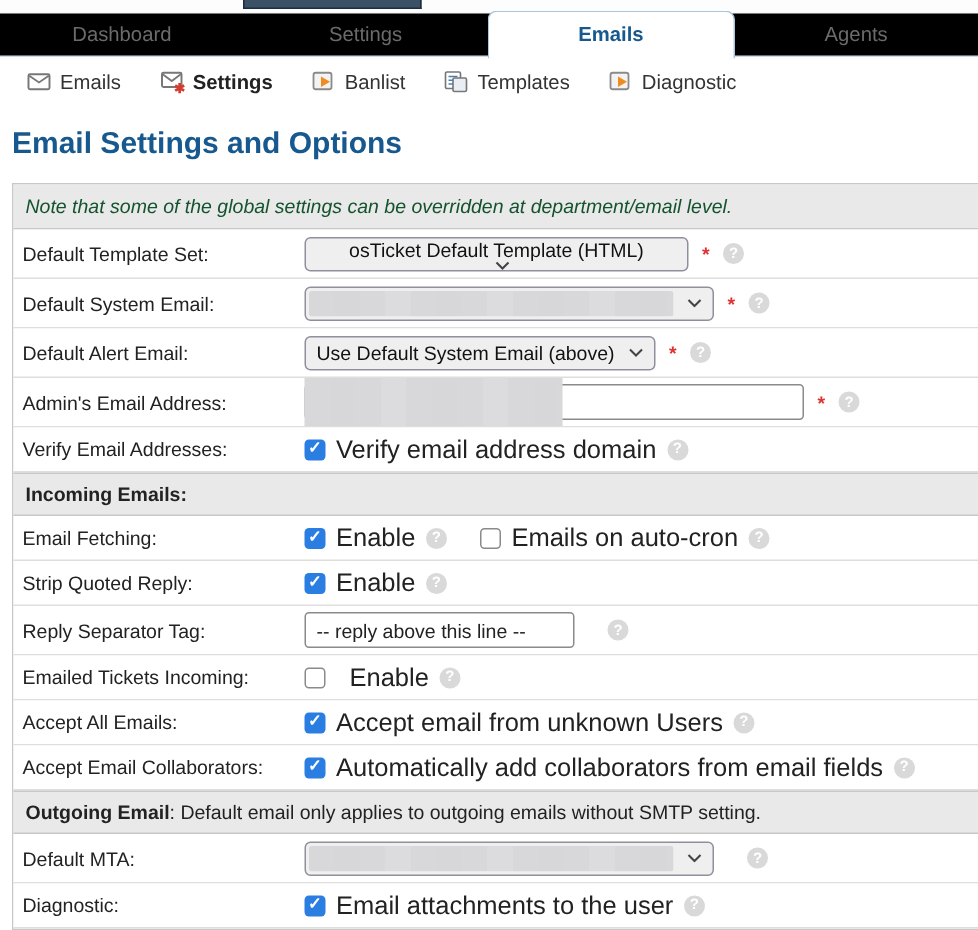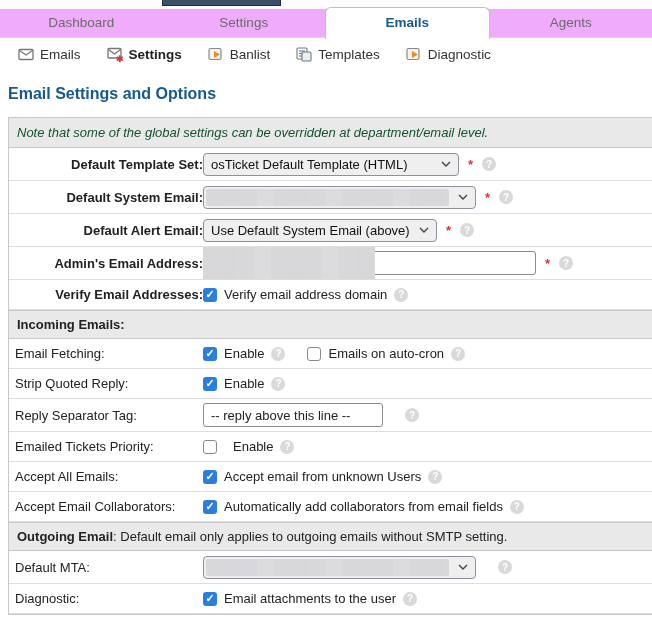--- a/index.html
+++ b/index.html
@@ -3,69 +3,69 @@
 <meta charset="utf-8">
 <style>
   * { margin:0; padding:0; box-sizing:border-box; }
   html,body { width:652px; height:620px; background:#fff; font-family:"Liberation Sans", sans-serif; color:#222; overflow:hidden; }
 
   
   .topstrip { position:relative; height:8px; background:#fdfdfd; }
   .topstrip .dark-btn-edge { position:absolute; left:162px; top:0; width:119px; height:6px; background:#3b5166; border:1px solid #1d2d3c; border-top:none; }
 
   
-  .tabbar { display:flex; height:30px; background:#f0abfc; border-top:1px solid #f8f8f8; border-bottom:1px solid #cfdbe4; align-items:center; }
+  .tabbar { display:flex; height:30px; background:#000000; border-top:1px solid #f8f8f8; border-bottom:1px solid #cfdbe4; align-items:center; }
   .tab { flex:1; text-align:center; font-size:13.5px; color:#6b6b6b; cursor:pointer; line-height:30px; }
   .tab.active { background:#fff; color:#17598E; font-weight:bold; border:1px solid #a9c6dc; border-bottom:none; border-radius:6px 6px 0 0; height:32px; line-height:30px; margin-top:-2px; margin-bottom:-1px; position:relative; z-index:2; }
 
   
   .subnav { display:flex; align-items:center; gap:26px; height:33px; padding-left:18px; background:#fff; }
   .subnav-item { display:flex; align-items:center; gap:5px; font-size:13.5px; color:#333; cursor:pointer; }
   .subnav-item.active { font-weight:bold; color:#222; }
   .icon16 { width:17px; height:15px; display:inline-block; position:relative; }
 
   
-  .page-title { color:#17598E; font-size:16px; font-weight:bold; padding:14px 0 0 8px; }
+  .page-title { color:#17598E; font-size:20px; font-weight:bold; padding:14px 0 0 8px; }
 
   
   .settings-table { margin:14px 0 0 8px; border:1px solid #c8c8c8; border-right:none; width:644px; }
   .note-row { background:#e9e9e9; font-style:italic; font-size:13px; padding:7px 8px; border-bottom:1px solid #c8c8c8; color:#14532d; }
   .section-row { background:#e9e9e9; font-size:13px; padding:6px 8px; border-bottom:1px solid #c8c8c8; border-top:1px solid #c8c8c8; color:#222; }
   .section-row .sec-bold { font-weight:bold; }
   .row { display:flex; align-items:center; border-bottom:1px solid #dedede; background:#fff; min-height:30px; padding-left:6px; }
   .row.tall { min-height:33px; }
   .row .label { width:188px; flex:none; font-size:13px; color:#222; }
-  .row.bold .label { font-weight:bold;text-align:right; }
+  .row.bold .label { font-weight:normal; }
   .controls { display:flex; align-items:center; gap:7px; }
 
   
   .sel { position:relative; display:inline-flex; align-items:center; justify-content:space-between; background:#efefef; border:1px solid #8f8f9d; border-radius:4px; height:23px; padding:0 7px; font-size:13px; color:#111; cursor:pointer; }
   .sel .chev { margin-left:8px; flex:none; }
-  .sel.w1 { width:256px; }
+  .sel.w1 { width:256px;flex-direction:column; }
   .sel.w2 { width:273px; }
   .sel.w3 { width:234px; }
 
   
   .mosaic { background:
       repeating-linear-gradient(90deg, rgba(120,120,130,.10) 0 17px, rgba(60,60,70,.07) 17px 34px, rgba(160,160,170,.16) 34px 51px, rgba(90,90,100,.05) 51px 68px),
       #e3e3e5; }
   .sel .cover { position:absolute; left:2px; top:2px; bottom:2px; right:26px; border-radius:2px; }
 
   
   .txt { height:24px; border:1px solid #8a8a8a; border-radius:3px; font-size:13px; padding:0 7px; font-family:"Liberation Sans", sans-serif; color:#222; background:#fff; }
   .txt.admin { width:333px; }
   .txt.sep { width:180px; }
   .input-wrap { position:relative; display:inline-block; }
   .input-wrap .blur-left { position:absolute; left:0; top:-4px; width:172px; height:32px; }
 
   
   .cb { width:14px; height:14px; border-radius:3px; display:inline-flex; align-items:center; justify-content:center; flex:none; cursor:pointer; }
   .cb.on { background:#2a7ee2; color:#fff; font-size:11px; font-weight:bold; line-height:1; }
   .cb.off { background:#fff; border:1px solid #8a8a8a; }
-  .cb-label { font-size:13px; color:#222; }
+  .cb-label { font-size:17px; color:#222; }
 
   
   .help { width:14px; height:14px; border-radius:50%; background:#d9d9d9; color:#fff; font-weight:bold; font-size:10px; display:inline-flex; align-items:center; justify-content:center; flex:none; cursor:pointer; }
   .req { color:#e03030; font-weight:bold; font-size:13px; margin:0 2px; }
   .gap { width:8px; flex:none; }
 </style>
 </head>
 <body>
 
 <div class="topstrip">
@@ -230,21 +230,21 @@
   <div class="row tall">
     <span class="label">Reply Separator Tag:</span>
     <span class="controls">
       <input class="txt sep" value="-- reply above this line --" style="">
       <span class="gap"></span>
       <span class="help">?</span>
     </span>
   </div>
 
   <div class="row">
-    <span class="label">Emailed Tickets Priority:</span>
+    <span class="label">Emailed Tickets Incoming:</span>
     <span class="controls">
       <span class="cb off"></span>
       <span class="gap" style="width:2px"></span>
       <span class="cb-label">Enable</span>
       <span class="help">?</span>
     </span>
   </div>
 
   <div class="row">
     <span class="label">Accept All Emails:</span>

